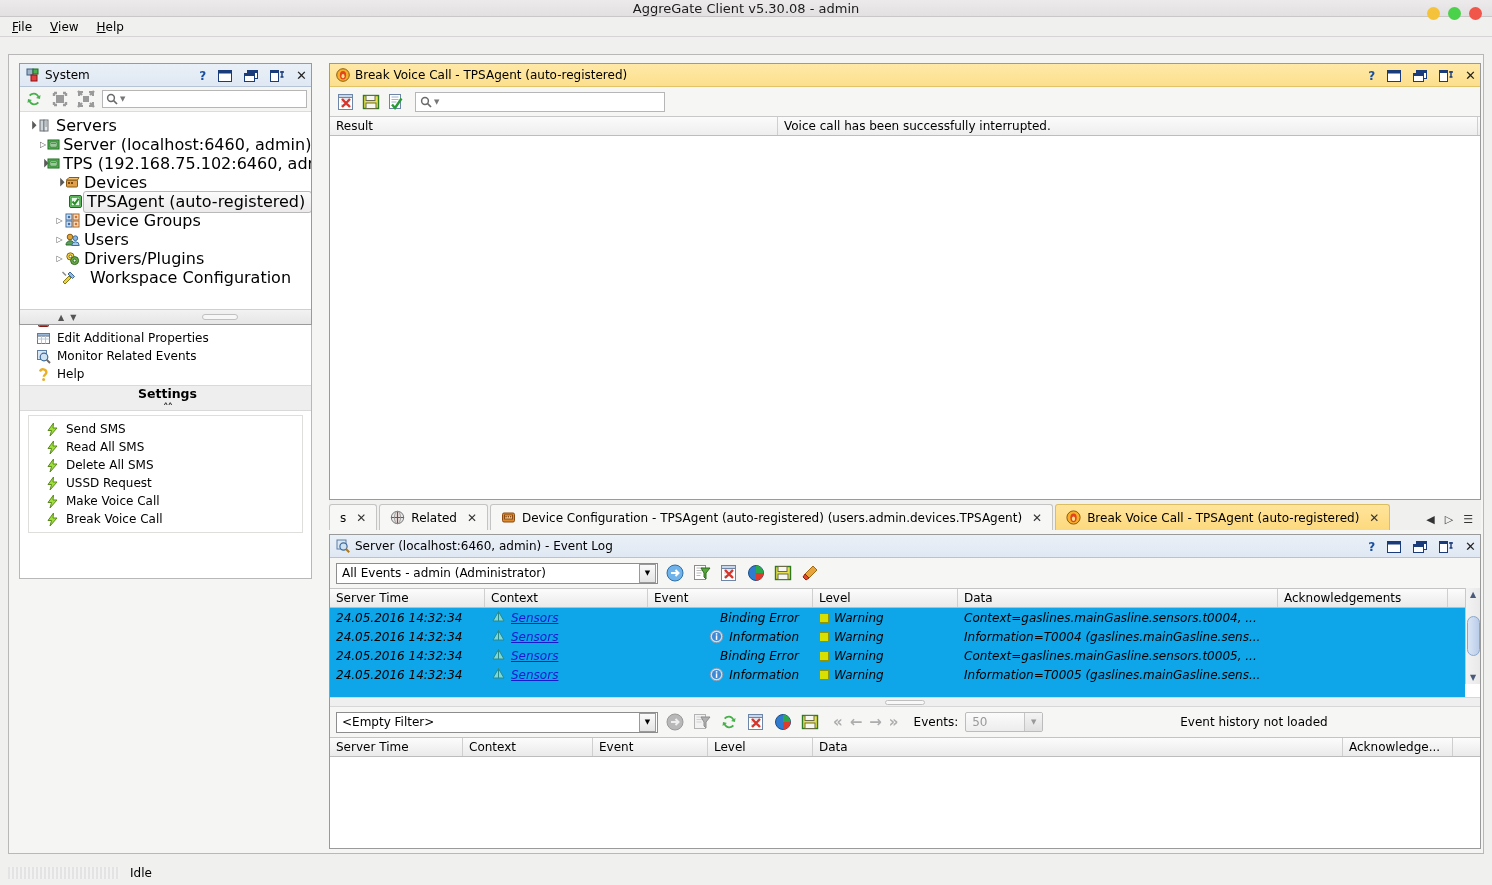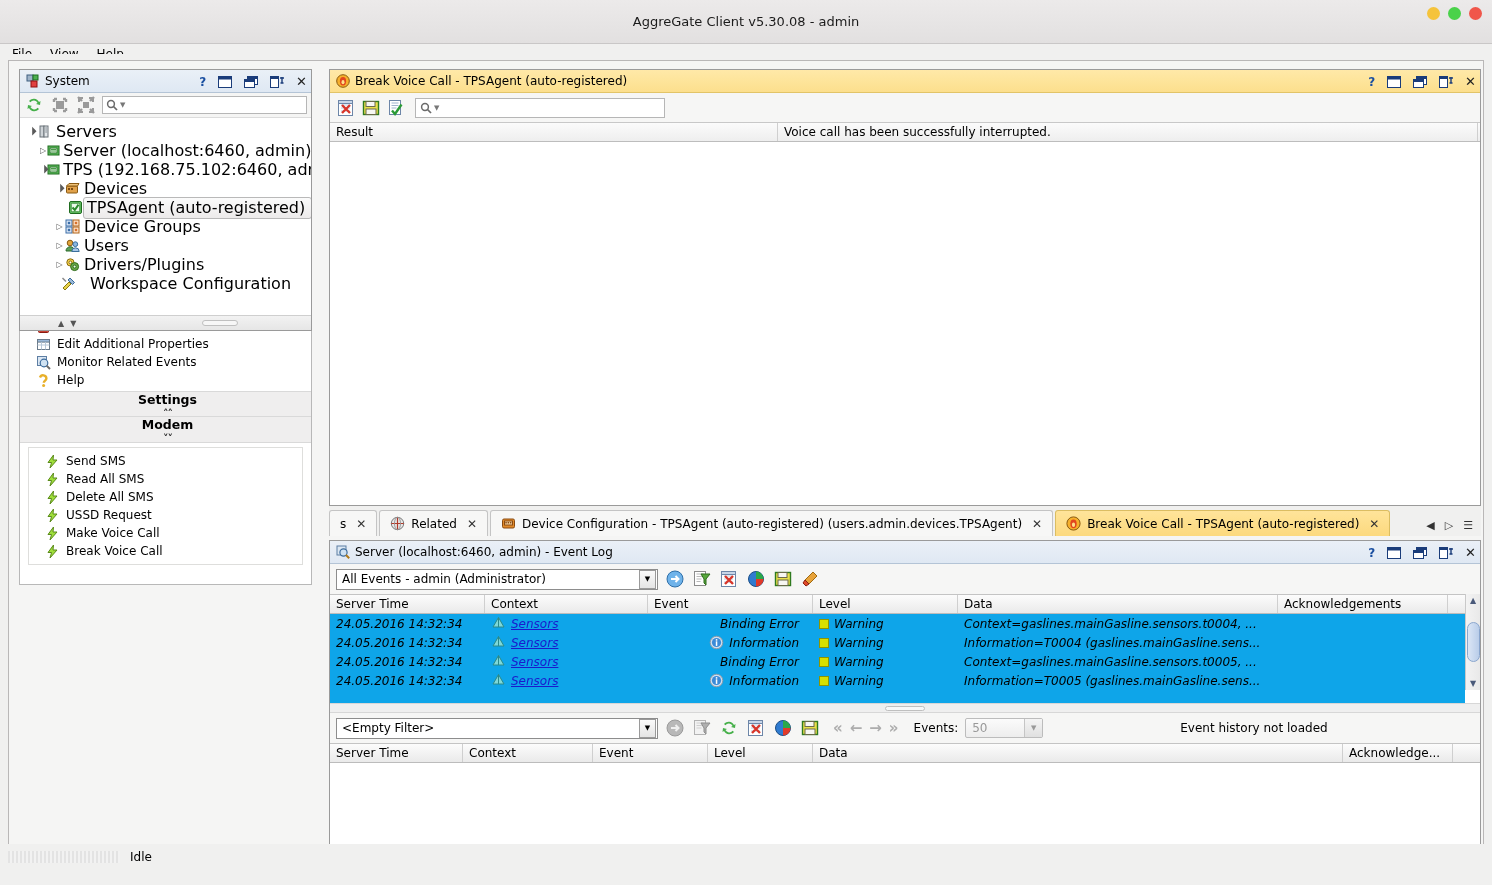--- a/index.html
+++ b/index.html
@@ -7,21 +7,21 @@
     margin: 0; padding: 0;
     width: 1492px; height: 885px;
     overflow: hidden;
     font-family: "DejaVu Sans", "Liberation Sans", sans-serif;
     font-size: 12px;
     background: #f0f0ef;
     color: #000;
   }
   
   #titlebar {
-    height: 44px;
+    height: 17px;
     background: linear-gradient(#eceaea, #e2e0e0);
     border-bottom: 1px solid #c9c7c7;
     display: flex; align-items: center; justify-content: center;
     position: relative;
   }
   #titlebar .title { font-size: 13px; color: #1b1b1b; }
   #titlebar .wbtns { position: absolute; right: 10px; top: 0; height: 27px; display: flex; align-items: center; gap: 8px; }
   .wbtn { width: 13px; height: 13px; border-radius: 50%; }
   .wbtn.min { background: #f5c33b; }
   .wbtn.max { background: #4ad24a; }
@@ -32,21 +32,21 @@
     height: 20px; display: flex; align-items: center;
     padding-left: 6px; gap: 6px;
     background: #f0f0ef;
     border-bottom: 1px solid #d6d4d4;
   }
   .menu-item { padding: 1px 6px; font-size: 12px; cursor: default; }
   .menu-item u { text-decoration: underline; }
 
   
   #main {
-    position: absolute; top: 54px; left: 0; width: 1492px; height: 812px;
+    position: absolute; top: 48px; left: 0; width: 1492px; height: 812px;
     background: #f0f0ef;
   }
   #outerframe {
     position: absolute; left: 8px; top: 6px; width: 1476px; height: 800px;
     border: 1px solid #b9b7b7; background: #f5f5f4;
   }
 
   
   .panel { position: absolute; background: #fff; border: 1px solid #9a9a9a; }
   .panel-title {
@@ -179,21 +179,21 @@
   .pill {
     height: 20px; min-width: 78px; border: 1px solid #bcbcbc; border-radius: 2px;
     background: linear-gradient(#fbfbfb,#ededed); display: flex; align-items: center;
     justify-content: space-between; padding-left: 6px; color: #999; font-size: 12px;
   }
   .pill .pa { width: 18px; height: 18px; background: linear-gradient(#f4f4f4,#e0e0e0); border-left: 1px solid #c5c5c5; display:flex;align-items:center;justify-content:center; font-size:7px; color:#999;}
   .navarrow { color: #adadad; font-size: 15px; font-weight: bold; }
 
   
   #statusbar {
-    position: absolute; left: 0; bottom: 16px; width: 1492px; height: 25px;
+    position: absolute; left: 0; bottom: 0; width: 1492px; height: 25px;
     display: flex; align-items: center; background: #f0f0ef;
   }
   #statusbar .hatch {
     width: 112px; height: 12px; margin-left: 8px;
     background: repeating-linear-gradient(90deg,#e3e3e3 0 2px,#f2f2f2 2px 4px);
   }
   #statusbar .stxt { margin-left: 10px; font-size: 12px; }
 
   svg { display: block; }
 </style>
@@ -561,24 +561,20 @@
                   <circle cx="7.6" cy="12.6" r="1.5" fill="#e8b02a"></circle>
                 </svg>
               </span>
               <span class="albl">Help</span>
             </div>
           </div>
 
       <div class="section-head" style="border-top:1px solid #d9d9d9;">
         <span>Settings</span>
         <span class="chev">˄˄</span>
-      </div>
-      <div class="section-head">
-        <span>Modem</span>
-        <span class="chev">˅˅</span>
       </div>
       <div class="subbox">
         <div id="modem-list">
               <div class="action">
                 <span class="ui-ico">
                   <svg width="15" height="15" viewBox="0 0 15 15">
                     <path d="M8.5 1 L3 8.5 L6.5 8.5 L5 14 L12 6 L8 6 Z" fill="#9ede3a" stroke="#5a8a1a"></path>
                   </svg>
                 </span>
                 <span class="albl">Send SMS</span>

